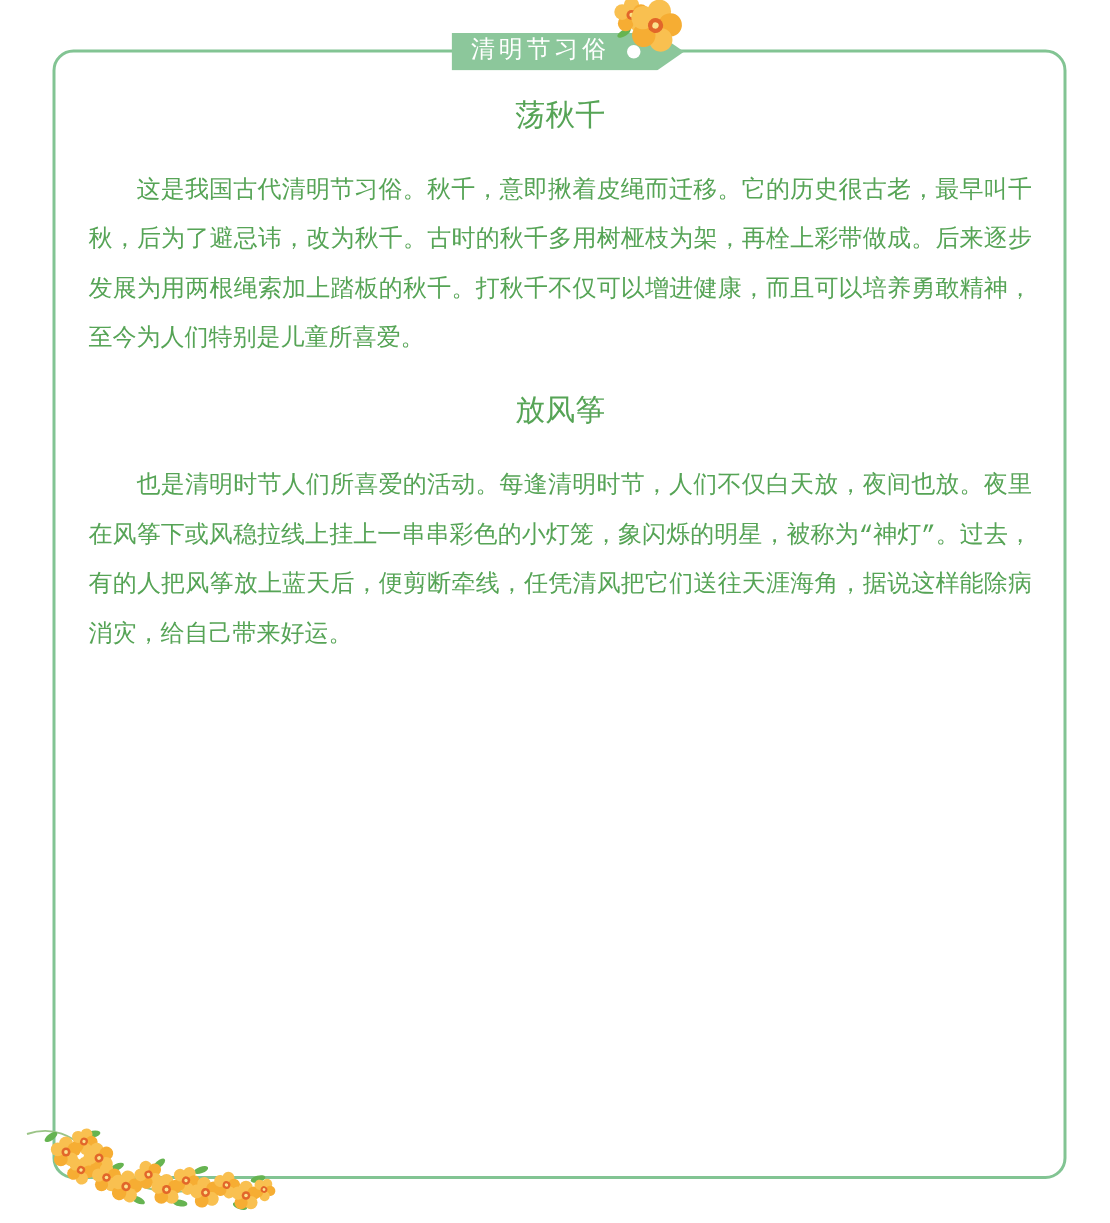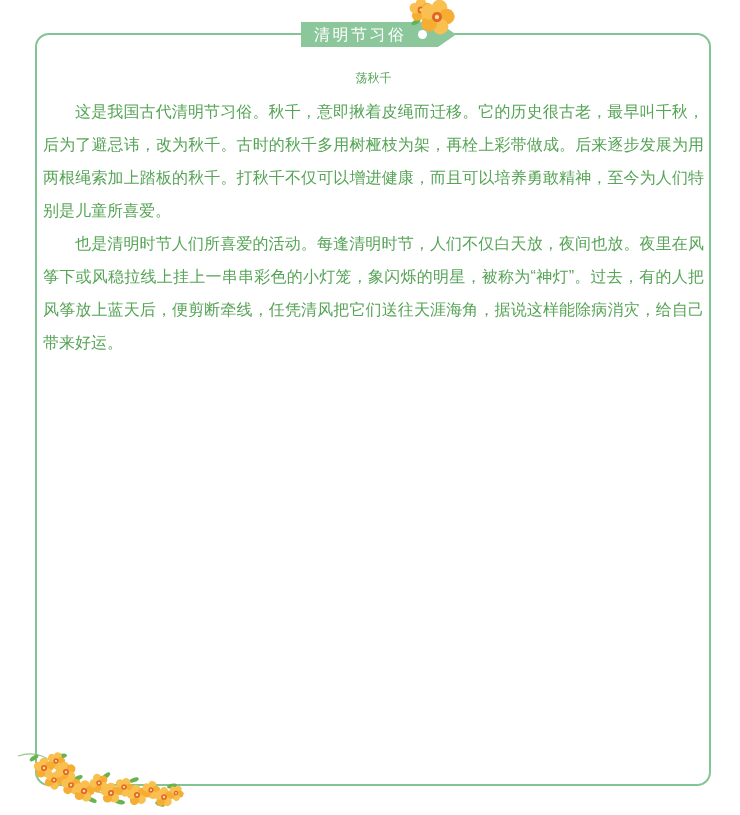--- a/index.html
+++ b/index.html
@@ -12,21 +12,21 @@
     --flower-center:#e2662a;
     --flower-stamen:#fbe28d;
     --leaf-green:#66b451;
   }
   html,body{margin:0;padding:0;background:#ffffff;}
   .page{
     position:relative;
     width:740px;height:815px;
     background:#ffffff;
     overflow:hidden;
-    font-family:Liberation Sans, sans-serif;
+    font-family:Liberation Mono, monospace;
     border-radius:12px;
   }
   .frame{
     position:absolute;left:35px;top:33px;
     width:676px;height:753px;
     border:2px solid var(--frame-green);
     border-radius:14px;
     box-sizing:border-box;
   }
   .banner{
@@ -49,27 +49,27 @@
   .flower-top{position:absolute;left:406px;top:0;z-index:4;}
   .flower-bottom{position:absolute;left:14px;top:748px;z-index:4;}
   .content{
     position:absolute;left:43px;top:62px;width:661px;
     color:var(--text-green);
     font-size:16px;line-height:33px;
     text-align:justify;
     z-index:2;
   }
   .content h2{
-    font-size:12px;font-weight:normal;
+    font-size:20px;font-weight:normal;
     text-align:center;
     margin:0;line-height:33px;
     color:var(--text-green);
   }
   .content p{
-    margin:0;text-indent:2em;
+    margin:16px;text-indent:2em;
   }
 </style>
 </head>
 <body>
 
 <div class="page">
 
   <div class="frame"></div>
 
   <div class="banner">
@@ -96,20 +96,21 @@
     <use href="#blossom" transform="translate(15,10) scale(1.3)"></use>
     <use href="#blossom" transform="translate(31,17) scale(1.95) rotate(15)"></use>
   </svg>
 
   <div class="content">
     <section>
       <h2>荡秋千</h2>
       <p>这是我国古代清明节习俗。秋千，意即揪着皮绳而迁移。它的历史很古老，最早叫千秋，后为了避忌讳，改为秋千。古时的秋千多用树桠枝为架，再栓上彩带做成。后来逐步发展为用两根绳索加上踏板的秋千。打秋千不仅可以增进健康，而且可以培养勇敢精神，至今为人们特别是儿童所喜爱。</p>
     </section>
     <section>
+      <h2>放风筝</h2>
       <p>也是清明时节人们所喜爱的活动。每逢清明时节，人们不仅白天放，夜间也放。夜里在风筝下或风稳拉线上挂上一串串彩色的小灯笼，象闪烁的明星，被称为“神灯”。过去，有的人把风筝放上蓝天后，便剪断牵线，任凭清风把它们送往天涯海角，据说这样能除病消灾，给自己带来好运。</p>
     </section>
   </div>
 
   <svg class="flower-bottom" width="172" height="64" viewBox="0 0 172 64" aria-hidden="true">
     <path d="M4 8 C 22 2 34 10 44 18 C 58 30 66 38 84 44 C 106 51 124 40 152 50" stroke="#9bc487" fill="none" stroke-width="1.3"></path>
     <use href="#leaf" transform="translate(20,10) rotate(-35)"></use>
     <use href="#leaf" transform="translate(34,27) rotate(40)"></use>
     <use href="#leaf" transform="translate(48,8) rotate(-10)"></use>
     <use href="#leaf" transform="translate(64,30) rotate(-25)"></use>

